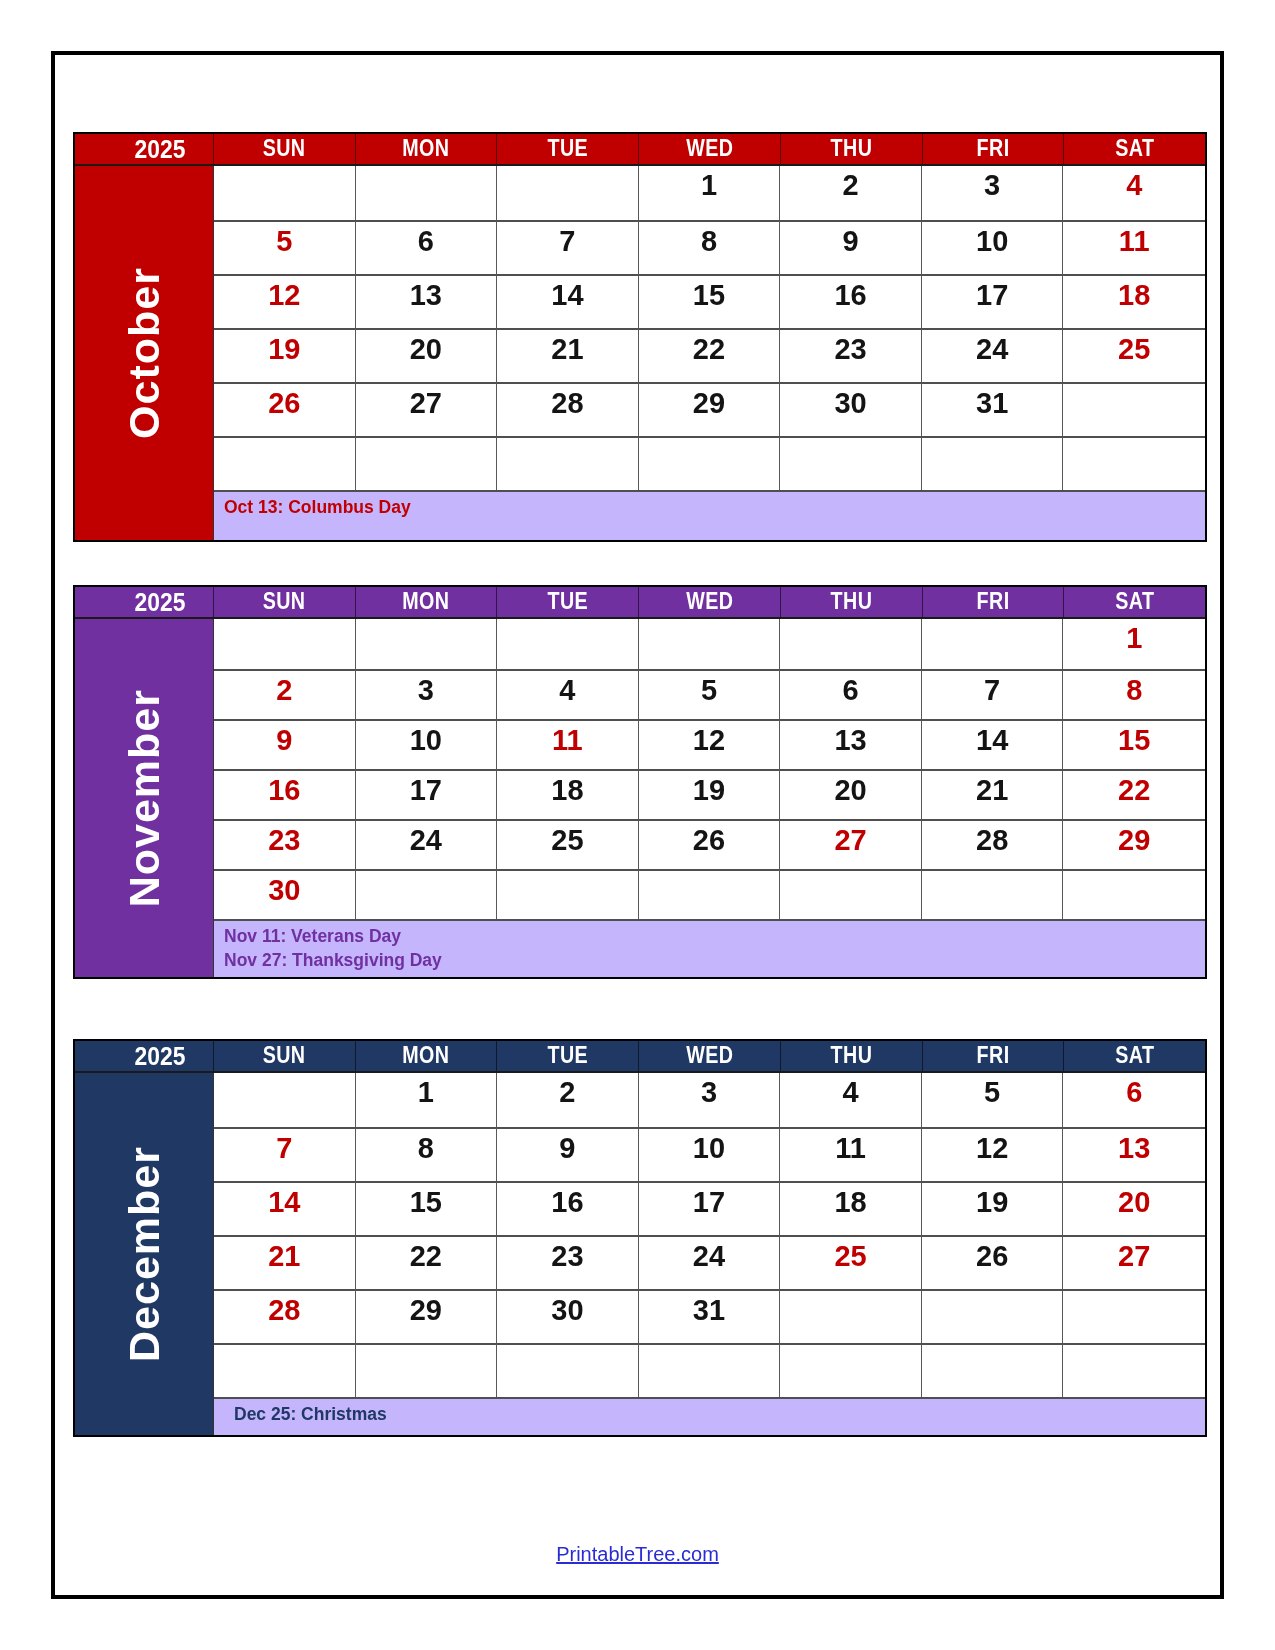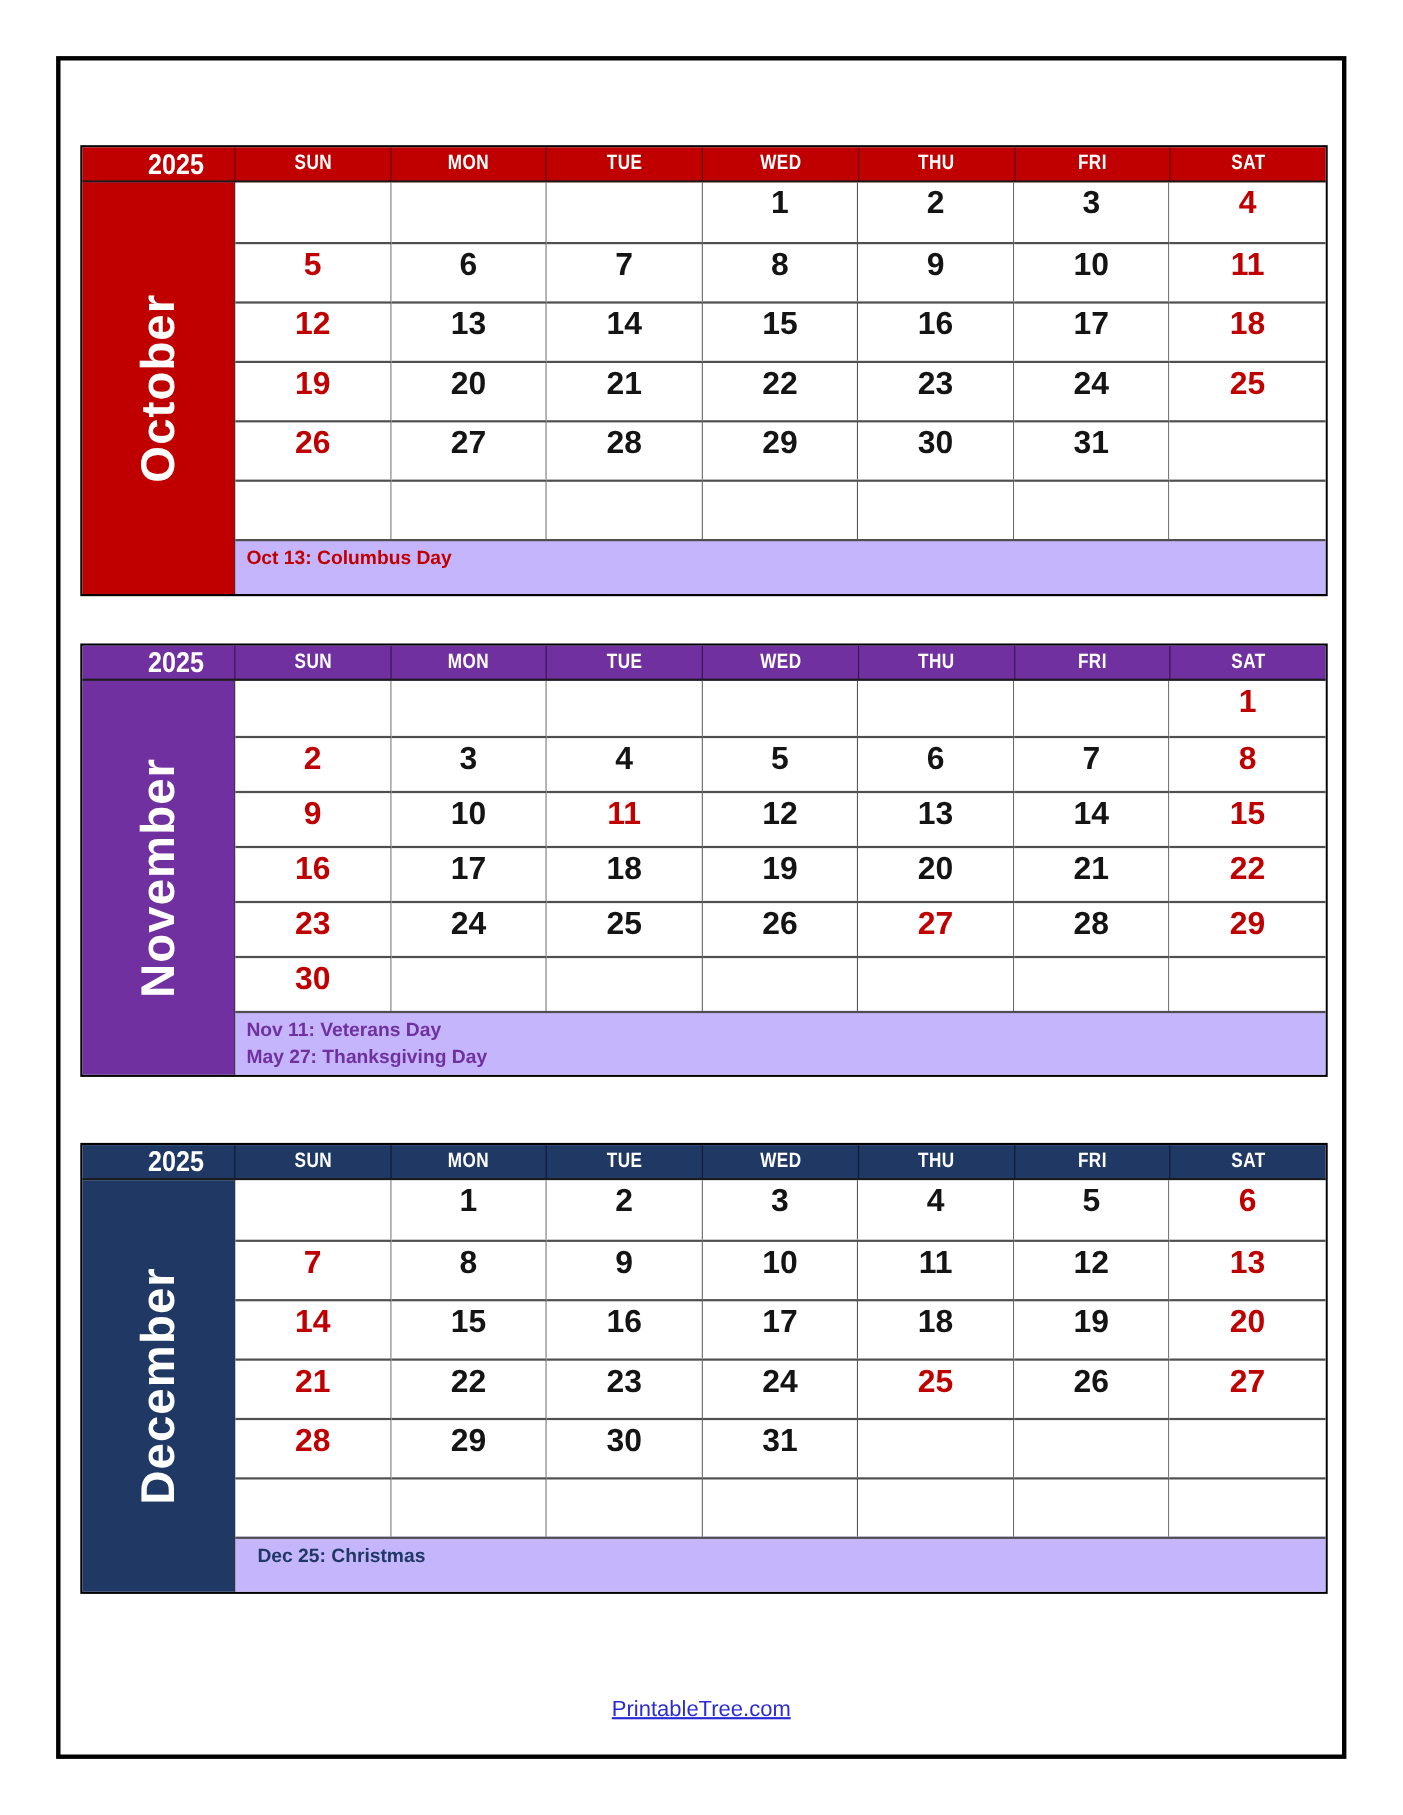--- a/index.html
+++ b/index.html
@@ -26,22 +26,22 @@
   }
   .year{
     width:139px;flex:0 0 139px;display:flex;align-items:center;justify-content:center;
     font-weight:bold;font-size:26px;border-right:1px solid rgba(0,0,0,0.55);
     box-sizing:border-box;
     padding-left:32px;
   }
   .year span{display:inline-block;transform:scaleX(.88);}
   .dows{flex:1;display:flex;}
   .dow{
-    flex:1;display:flex;align-items:center;justify-content:center;
-    font-weight:bold;font-size:19px;border-right:1px solid rgba(0,0,0,0.55);
+    flex:1;display:flex;justify-content:center;
+    font-weight:bold;font-size:24px;border-right:1px solid rgba(0,0,0,0.55);
     box-sizing:border-box;
   }
   .dow:last-child{border-right:none;}
   .dow span{display:inline-block;transform:scaleX(.82);letter-spacing:.5px;}
   
   .cal-body{display:flex;}
   .side{
     width:139px;flex:0 0 139px;display:flex;align-items:center;justify-content:center;
     border-right:1px solid #333;box-sizing:border-box;overflow:hidden;
   }
@@ -62,21 +62,21 @@
   .m0 .cell{height:54px;}
   .m1 .cell{height:50px;}
   .m2 .cell{height:54px;}
   .note{
     grid-column:1 / -1;box-sizing:border-box;border-top:2px solid #4f4f4f;
     padding:4px 0 0 10px;font-weight:bold;font-size:17.5px;line-height:1.35;
     text-align:left;background:#c4b5fd;
   }
   .m0 .note{height:50px;}
   .m1 .note{height:58px;}
-  .m2 .note{height:50px;padding-left:20px;}
+  .m2 .note{height:38px;padding-left:20px;}
   
   .footer{
     position:absolute;left:0;top:1543px;width:100%;text-align:center;
   }
   .footer a{
     font-size:20px;color:var(--link-blue,#2B2BD5);text-decoration:underline;
     font-weight:400;cursor:pointer;text-align:right;
   }
 </style>
 </head>
@@ -238,21 +238,21 @@
         <div class="cell red">29</div>
         <div class="cell red">30</div>
         <div class="cell"></div>
         <div class="cell"></div>
         <div class="cell"></div>
         <div class="cell"></div>
         <div class="cell"></div>
         <div class="cell"></div>
         <div class="note" style="color: rgb(112, 48, 160);">
           <div>Nov 11: Veterans Day</div>
-          <div>May 27: Thanksgiving Day</div>
+          <div>Nov 27: Thanksgiving Day</div>
         </div>
       </div>
   </div>
 </section>
 
 <section class="cal m2">
   <div class="hdr" style="background: rgb(31, 56, 100);">
     <div class="year">
         <span>2025</span>
       </div>

